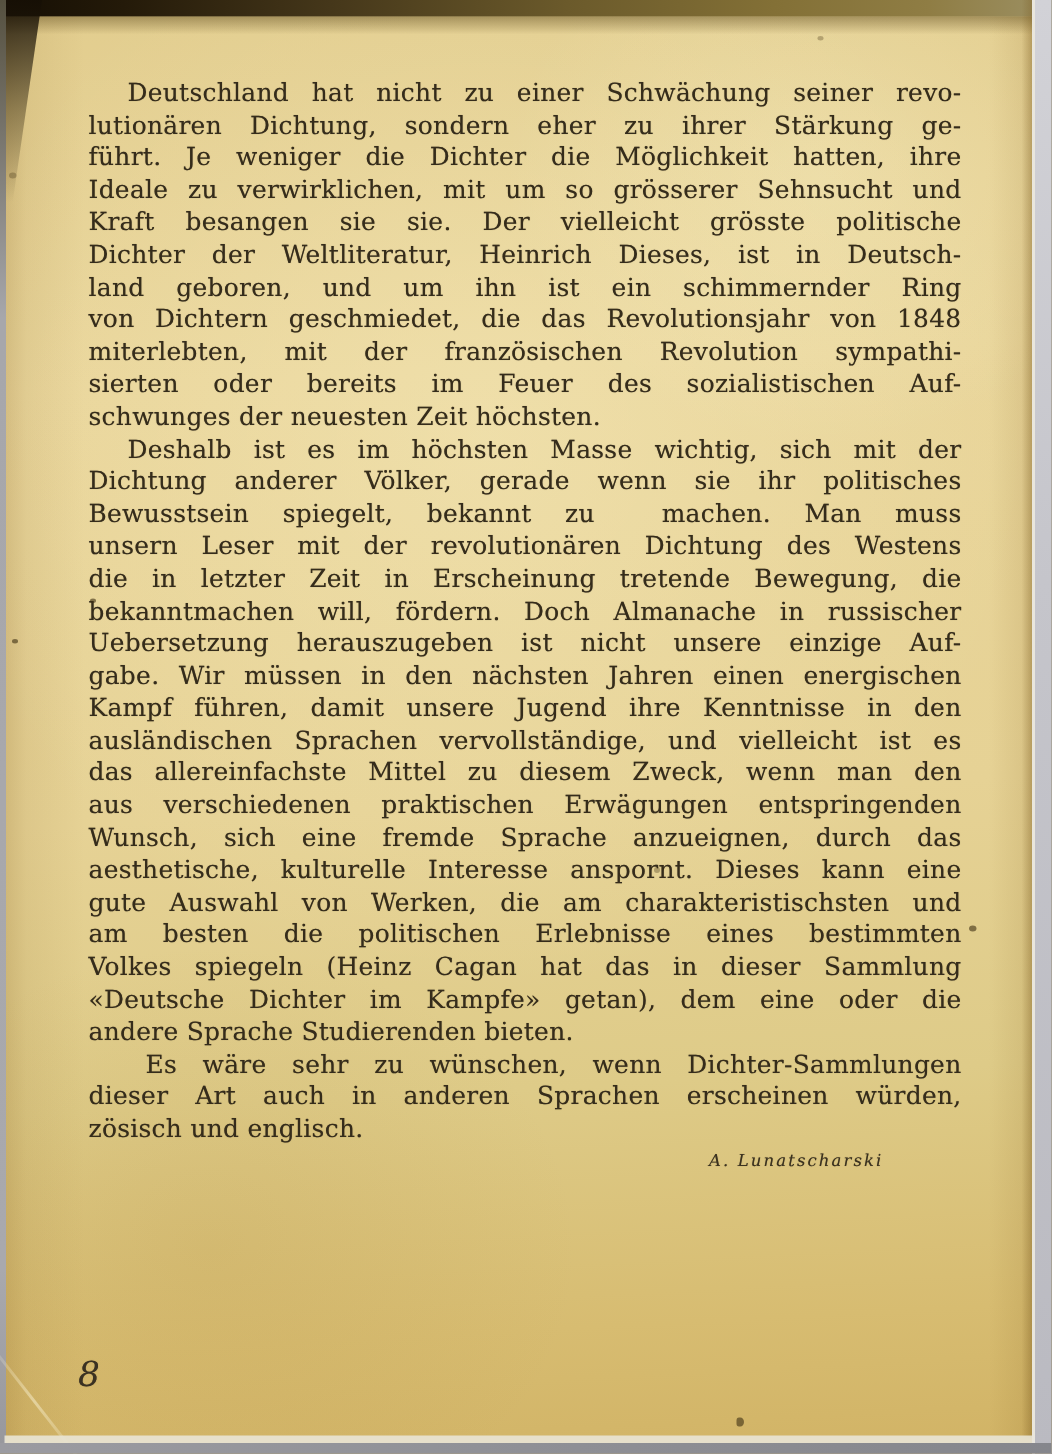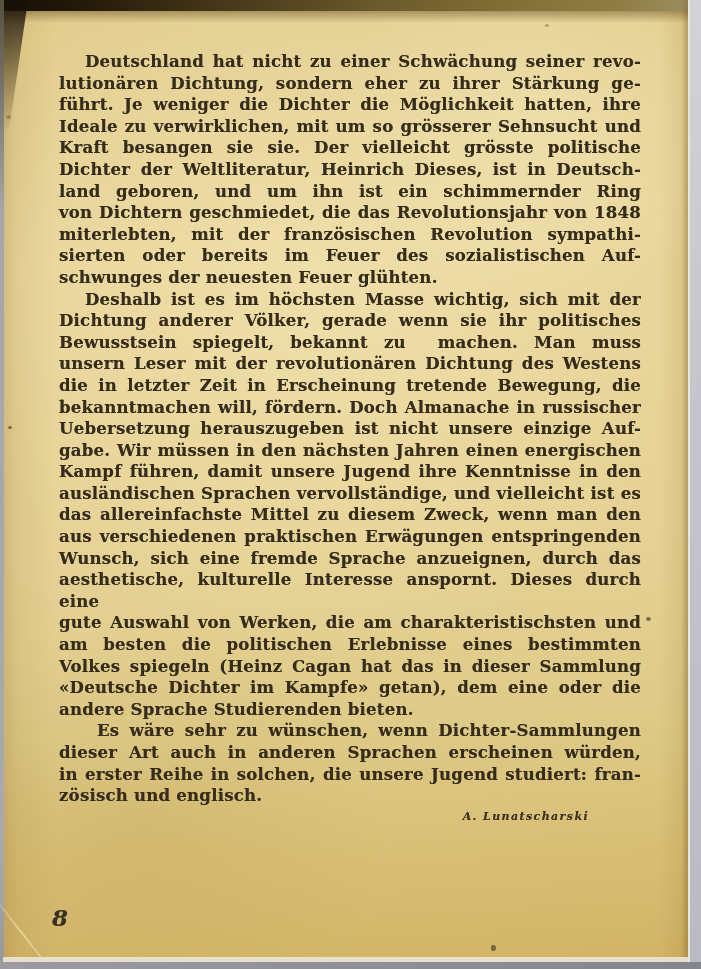--- a/index.html
+++ b/index.html
@@ -1,19 +1,18 @@
 <!DOCTYPE html>
 <html><head>
 <meta charset="utf-8">
 <style>
   html,body{margin:0;padding:0;background:#8e8f95;}
   .scan{
     position:relative;width:701px;height:969px;overflow:hidden;
     font-family:"DejaVu Serif", serif;
-    font-weight:bold;
   }
   
   .paper{
     position:absolute;inset:0;
     background:
       radial-gradient(75% 55% at 46% 30%, rgba(255,248,210,0.28), rgba(255,248,210,0) 70%),
       radial-gradient(40% 25% at 78% 12%, rgba(255,250,215,0.25), rgba(255,250,215,0) 75%),
       radial-gradient(50% 30% at 20% 86%, rgba(170,130,50,0.14), rgba(170,130,50,0) 70%),
       linear-gradient(90deg, rgba(140,104,40,0.28) 0%, rgba(140,104,40,0.10) 2.5%, rgba(140,104,40,0) 8%),
       linear-gradient(270deg, rgba(130,95,30,0.22) 0%, rgba(130,95,30,0) 6%),
@@ -111,43 +110,42 @@
         <div class="line first">Deutschland hat nicht zu einer Schwächung seiner revo-</div>
         <div class="line">lutionären Dichtung, sondern eher zu ihrer Stärkung ge-</div>
         <div class="line">führt. Je weniger die Dichter die Möglichkeit hatten, ihre</div>
         <div class="line">Ideale zu verwirklichen, mit um so grösserer Sehnsucht und</div>
         <div class="line">Kraft besangen sie sie. Der vielleicht grösste politische</div>
         <div class="line">Dichter der Weltliteratur, Heinrich Dieses, ist in Deutsch-</div>
         <div class="line">land geboren, und um ihn ist ein schimmernder Ring</div>
         <div class="line">von Dichtern geschmiedet, die das Revolutionsjahr von 1848</div>
         <div class="line">miterlebten, mit der französischen Revolution sympathi-</div>
         <div class="line">sierten oder bereits im Feuer des sozialistischen Auf-</div>
-        <div class="line last">schwunges der neuesten Feuer glühten.</div>
+        <div class="line last">schwunges der neuesten Zeit höchsten.</div>
         <div class="line first">Deshalb ist es im höchsten Masse wichtig, sich mit der</div>
         <div class="line">Dichtung anderer Völker, gerade wenn sie ihr politisches</div>
         <div class="line">Bewusstsein spiegelt, bekannt zu  machen. Man muss</div>
         <div class="line">unsern Leser mit der revolutionären Dichtung des Westens</div>
         <div class="line">die in letzter Zeit in Erscheinung tretende Bewegung, die</div>
         <div class="line">bekanntmachen will, fördern. Doch Almanache in russischer</div>
         <div class="line">Uebersetzung herauszugeben ist nicht unsere einzige Auf-</div>
         <div class="line">gabe. Wir müssen in den nächsten Jahren einen energischen</div>
         <div class="line">Kampf führen, damit unsere Jugend ihre Kenntnisse in den</div>
         <div class="line">ausländischen Sprachen vervollständige, und vielleicht ist es</div>
         <div class="line">das allereinfachste Mittel zu diesem Zweck, wenn man den</div>
         <div class="line">aus verschiedenen praktischen Erwägungen entspringenden</div>
         <div class="line">Wunsch, sich eine fremde Sprache anzueignen, durch das</div>
-        <div class="line">aesthetische, kulturelle Interesse anspornt. Dieses durch eine</div>
+        <div class="line">aesthetische, kulturelle Interesse anspornt. Dieses kann eine</div>
         <div class="line">gute Auswahl von Werken, die am charakteristischsten und</div>
         <div class="line">am besten die politischen Erlebnisse eines bestimmten</div>
         <div class="line">Volkes spiegeln (Heinz Cagan hat das in dieser Sammlung</div>
         <div class="line">«Deutsche Dichter im Kampfe» getan), dem eine oder die</div>
         <div class="line last">andere Sprache Studierenden bieten.</div>
         <div class="line first-wide">Es wäre sehr zu wünschen, wenn Dichter-Sammlungen</div>
         <div class="line">dieser Art auch in anderen Sprachen erscheinen würden,</div>
-        <div class="line">in erster Reihe in solchen, die unsere Jugend studiert: fran-</div>
         <div class="line last">zösisch und englisch.</div>
       </div>
     <div class="signature">A. Lunatscharski</div>
   </div>
 
   <div class="pagenum">8</div>
 
   <div class="speck sp1"></div>
   <div class="speck sp2"></div>
   <div class="speck sp3"></div>

